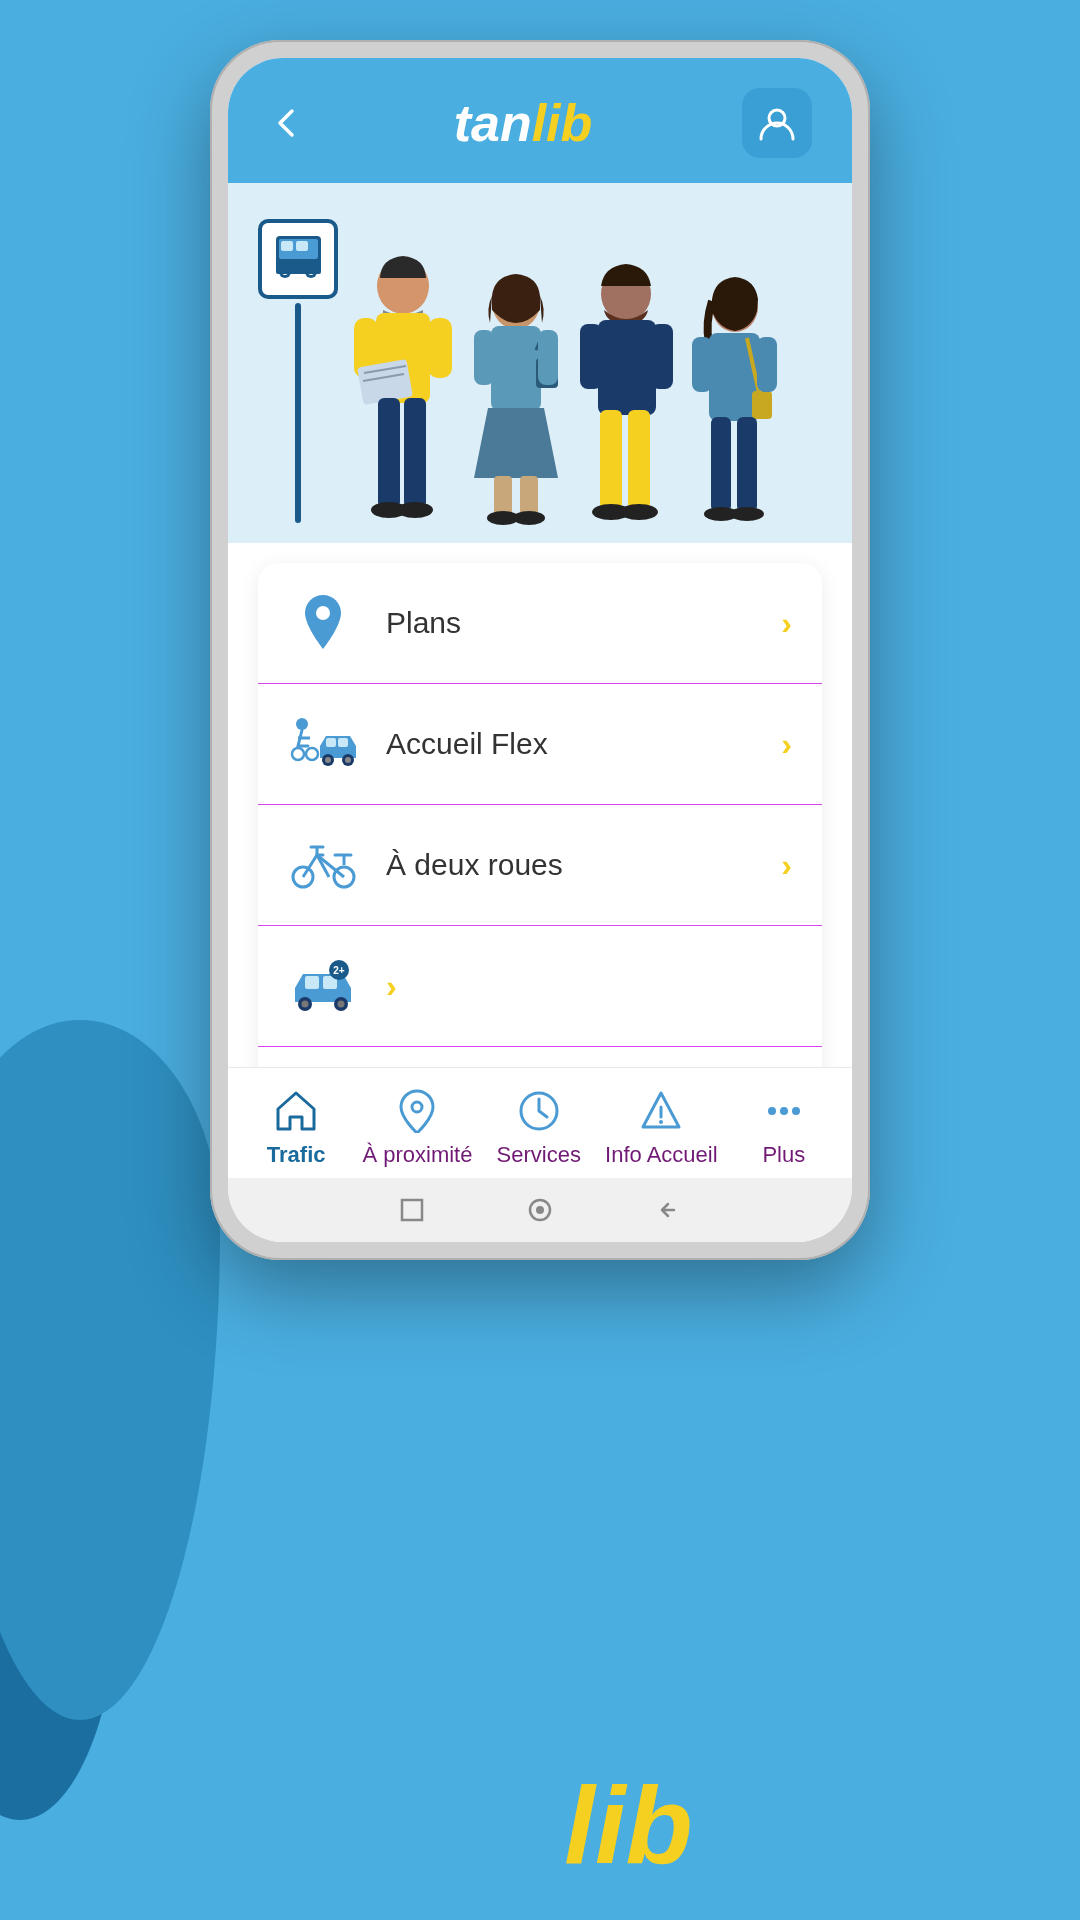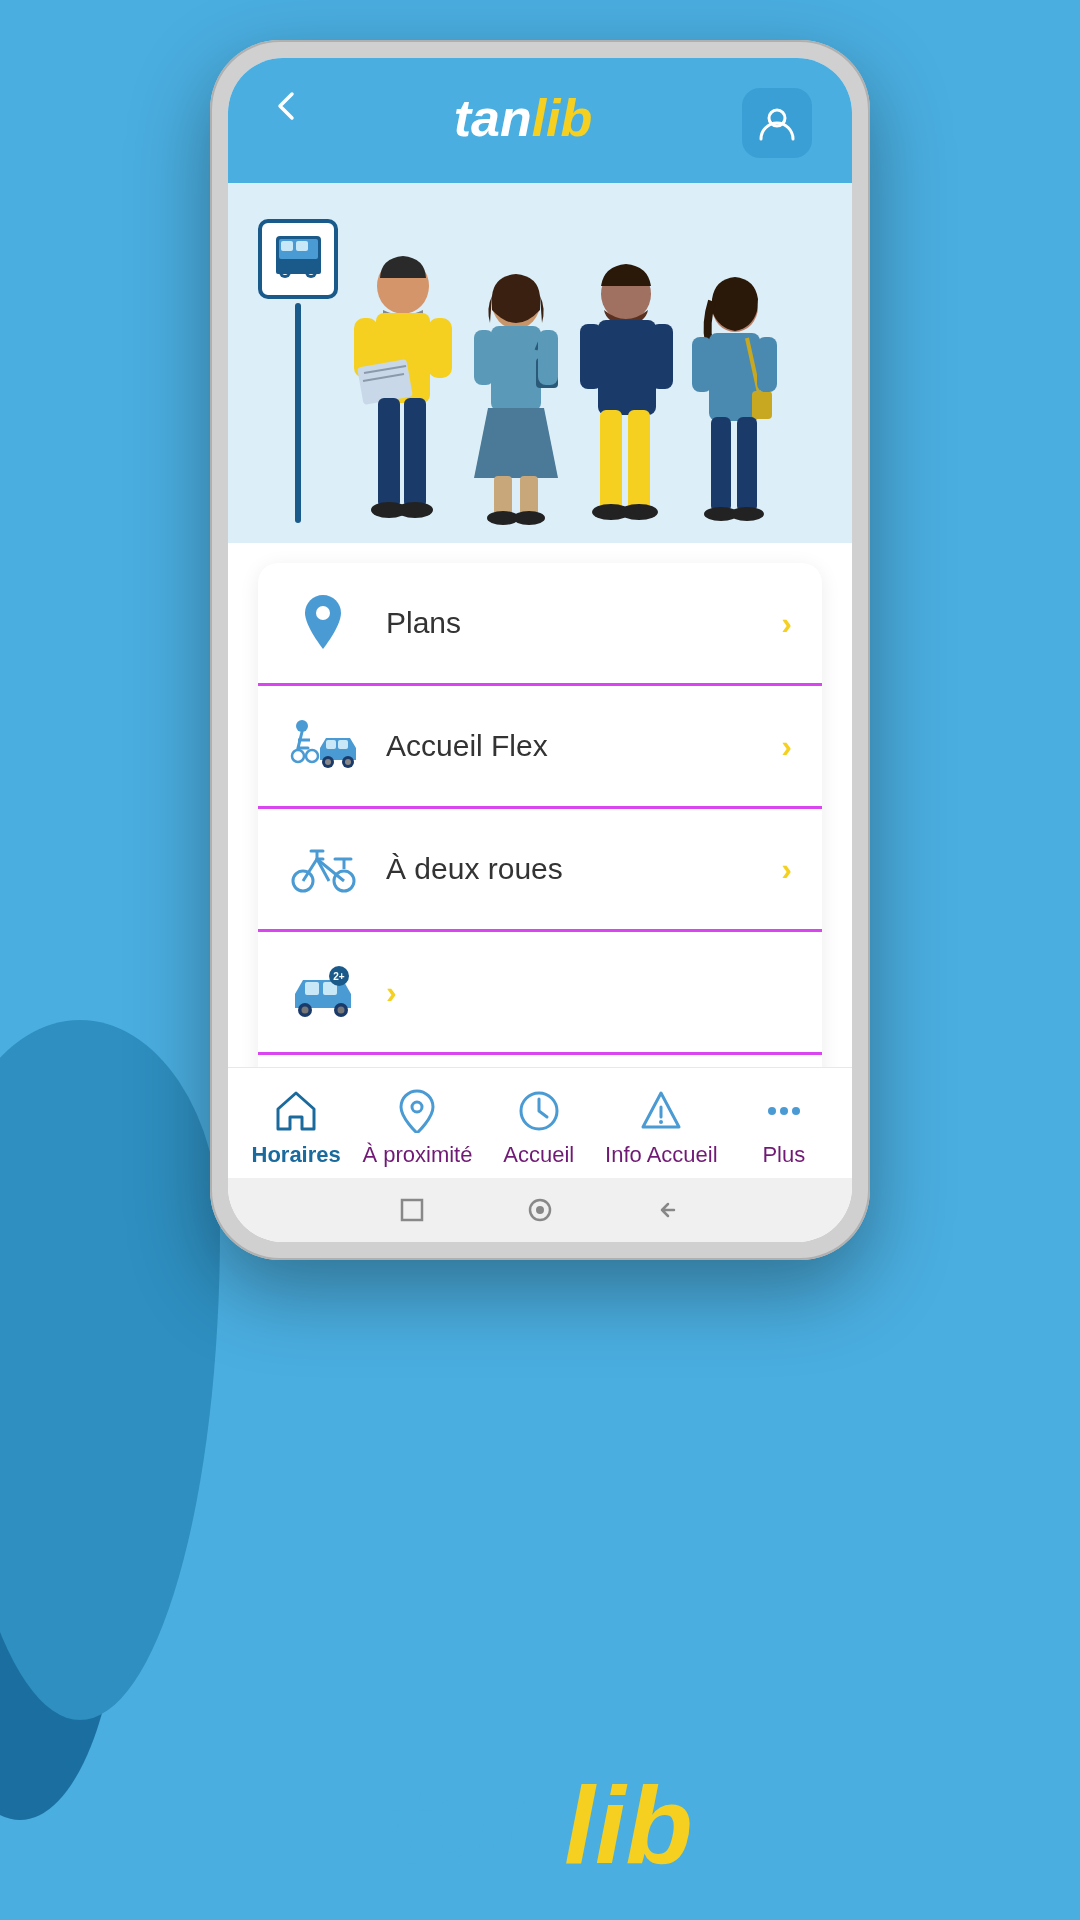--- a/index.html
+++ b/index.html
@@ -64,21 +64,21 @@
       border-radius: 55px;
       overflow: hidden;
       display: flex;
       flex-direction: column;
     }
 
     
     .app-header {
       background: #4aaee0;
       display: flex;
-      align-items: flex-start;
+      align-items: center;
       justify-content: space-between;
       padding: 30px 40px 25px 40px;
       flex-shrink: 0;
     }
 
     .header-back-btn {
       background: none;
       border: none;
       cursor: pointer;
       color: #fff;
@@ -169,21 +169,21 @@
       border-radius: 20px;
       overflow: hidden;
       box-shadow: 0 4px 20px rgba(0,0,0,0.08);
     }
 
     .menu-item {
       display: flex;
       align-items: center;
       padding: 30px 30px;
       cursor: pointer;
-      border-bottom: 3px solid #d946ef;
+      border-bottom: 1px solid #d946ef;
       gap: 28px;
     }
 
     .menu-item:last-child {
       border-bottom: none;
     }
 
     .menu-icon {
       width: 70px;
       height: 60px;
@@ -526,41 +526,41 @@
       </div>
 
       <div class="bottom-nav">
 
         <div class="nav-item active">
           <div class="nav-icon">
             <svg width="44" height="44" viewBox="0 0 44 44" fill="none">
               <path d="M4 20 L22 4 L40 20 L40 40 L28 40 L28 28 L16 28 L16 40 L4 40 Z" stroke="#1a6a9e" stroke-width="3" fill="none" stroke-linejoin="round"></path>
             </svg>
           </div>
-          <span class="nav-label">Horaires</span>
+          <span class="nav-label">Trafic</span>
         </div>
 
         <div class="nav-item">
           <div class="nav-icon">
             <svg width="44" height="44" viewBox="0 0 44 44" fill="none">
               <path d="M22 2C13.16 2 6 9.16 6 18c0 11.25 16 26 16 26s16-14.75 16-26c0-8.84-7.16-16-16-16z" stroke="#4a9ad4" stroke-width="3" fill="none"></path>
               <circle cx="22" cy="18" r="5" stroke="#4a9ad4" stroke-width="3" fill="none"></circle>
             </svg>
           </div>
           <span class="nav-label">À proximité</span>
         </div>
 
         <div class="nav-item">
           <div class="nav-icon">
             <svg width="44" height="44" viewBox="0 0 44 44" fill="none">
               <circle cx="22" cy="22" r="18" stroke="#4a9ad4" stroke-width="3" fill="none"></circle>
               <path d="M22 10 L22 22 L30 28" stroke="#4a9ad4" stroke-width="3" stroke-linecap="round" stroke-linejoin="round"></path>
             </svg>
           </div>
-          <span class="nav-label">Accueil</span>
+          <span class="nav-label">Services</span>
         </div>
 
         <div class="nav-item">
           <div class="nav-icon">
             <svg width="44" height="44" viewBox="0 0 44 44" fill="none">
               <path d="M22 4 L40 38 L4 38 Z" stroke="#4a9ad4" stroke-width="3" fill="none" stroke-linejoin="round"></path>
               <line x1="22" y1="18" x2="22" y2="28" stroke="#4a9ad4" stroke-width="3" stroke-linecap="round"></line>
               <circle cx="22" cy="33" r="2" fill="#4a9ad4"></circle>
             </svg>
           </div>

